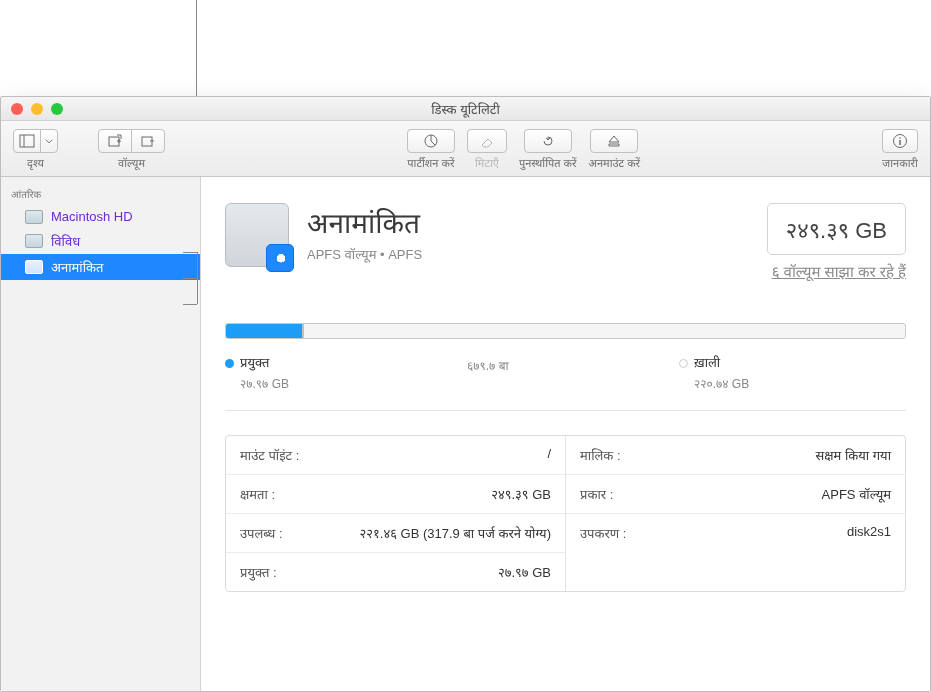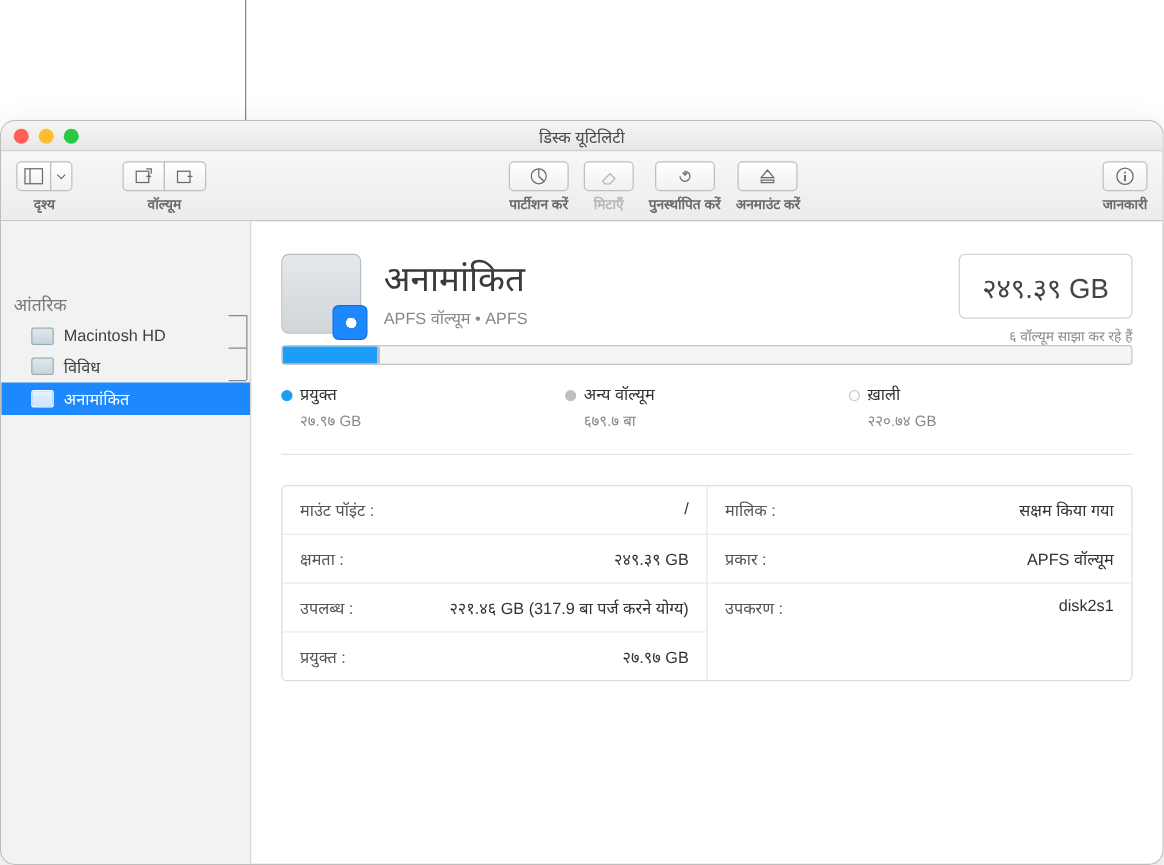--- a/index.html
+++ b/index.html
@@ -1,51 +1,51 @@
 <!DOCTYPE html>
 <html><head>
 <meta charset="utf-8">
 <style>
 * { box-sizing: border-box; margin: 0; padding: 0; }
 body { font-family: -apple-system, "Helvetica Neue", Arial, sans-serif; background: #fff; }
-.window { width: 931px; height: 596px; margin-top: 96px; margin-left: 0; border: 1px solid #bdbdbd; border-radius: 12px; overflow: hidden; display: flex; flex-direction: column; box-shadow: 0 10px 30px rgba(0,0,0,0.15); position: relative; }
+.window { width: 931px; height: 596px; margin-top: 96px; margin-left: 0; border: 1px solid #bdbdbd; border-radius: 2px; overflow: hidden; display: flex; flex-direction: column; box-shadow: 0 10px 30px rgba(0,0,0,0.15); position: relative; }
 .titlebar { height: 24px; background: linear-gradient(#f5f5f5, #e7e7e7); display: flex; align-items: center; padding: 0 10px; border-bottom: 1px solid #d0d0d0; position: relative; }
 .traffic { display: flex; gap: 8px; }
 .dot { width: 12px; height: 12px; border-radius: 50%; }
 .dot.red { background: #ff5f57; }
 .dot.yellow { background: #febc2e; }
 .dot.green { background: #28c840; }
 .title { position: absolute; left: 0; right: 0; text-align: center; font-size: 13px; color: #4a4a4a; pointer-events: none; }
 .toolbar { height: 56px; background: linear-gradient(#f7f7f7, #ececec); border-bottom: 1px solid #c6c6c6; display: flex; align-items: center; padding: 4px 12px 2px; gap: 0; }
 .tb-group { display: flex; flex-direction: column; align-items: center; }
 .tb-btn-row { display: flex; }
 .tb-btn { height: 24px; min-width: 34px; background: linear-gradient(#ffffff,#f1f1f1); border: 1px solid #c0c0c0; border-radius: 4px; display: flex; align-items: center; justify-content: center; color: #6a6a6a; }
 .tb-btn.disabled { color: #b7b7b7; }
 .tb-btn + .tb-btn.joined { border-top-left-radius: 0; border-bottom-left-radius: 0; margin-left: -1px; }
 .tb-btn.joined-first { border-top-right-radius: 0; border-bottom-right-radius: 0; }
-.tb-label { font-size: 11px; color: #6b6b6b; margin-top: 2px; font-weight: bold; }
+.tb-label { font-size: 11px; color: #6b6b6b; margin-top: 2px; }
 .tb-spacer { flex: 1; }
 .body { flex: 1; display: flex; min-height: 0; }
 .sidebar { width: 200px; background: #f2f2f2; border-right: 1px solid #d5d5d5; padding-top: 6px; font-size: 13px; }
-.sb-heading { font-size: 14px; color: #7a7a7a; padding: 4px 10px; margin-top: 47px; }
-.sb-item { display: flex; align-items: center; gap: 8px; padding: 4px 10px 4px 24px; color: #404040; }
+.sb-heading { font-size: 10px; color: #7a7a7a; padding: 4px 10px; }
+.sb-item { display: flex; align-items: center; gap: 8px; padding: 4px 10px 4px 24px; color: #6d28d9; }
 .sb-item.selected { background: #1e88ff; color: #fff; }
 .disk-icon { width: 18px; height: 14px; border: 1px solid #9aa; border-radius: 2px; background: linear-gradient(#dfe8ef,#c7d4de); flex-shrink: 0; }
 .sb-item.selected .disk-icon { border-color: #fff; background: linear-gradient(#e6f2ff,#cfe4ff); }
 .content { flex: 1; padding: 26px 24px; overflow: auto; }
 .vol-header { display: flex; align-items: flex-start; gap: 18px; }
 .big-icon { width: 64px; height: 64px; border-radius: 6px; background: linear-gradient(#e6e9ec,#cfd5da); border: 1px solid #b7bdc2; position: relative; flex-shrink: 0; }
 .big-icon::after { content:""; position:absolute; right:-6px; bottom:-6px; width:26px; height:26px; background:#1e88ff; border-radius:5px; border:1px solid #0d6fe0; }
 .big-icon::before { content:""; position:absolute; right:0px; bottom:0px; width:14px; height:14px; z-index:2; background: radial-gradient(circle at 50% 45%, #fff 0 40%, transparent 41%), #1e88ff; border-radius:3px;}
 .vol-title { font-size: 28px; color: #3a3a3a; font-weight: 400; }
 .vol-sub { font-size: 13px; color: #888; margin-top: 4px; }
 .size-box { margin-left: auto; text-align: right; }
 .size-pill { border: 1px solid #d3d3d3; border-radius: 5px; padding: 10px 18px; font-size: 22px; color: #444; }
-.size-sub { font-size: 11px; color: #8a8a8a; margin-top: 6px; }
-.bar-wrap { }
+.size-sub { font-size: 15px; color: #8a8a8a; margin-top: 6px; text-decoration: underline; }
+.bar-wrap { margin-top: 42px; }
 .bar { height: 16px; border: 1px solid #c8c8c8; border-radius: 3px; overflow: hidden; display: flex; background: #f5f5f5; }
 .seg-used { background: #1e9df6; width: 11.2%; }
 .seg-other { background: #bfbfbf; width: 0.3%; }
 .legend { display: flex; margin-top: 14px; padding-bottom: 18px; border-bottom: 1px solid #e3e3e3; }
 .leg { flex: 1; }
 .leg-dot { display:inline-block; width:9px; height:9px; border-radius:50%; margin-right:6px; vertical-align:middle;}
 .leg-dot.used{ background:#1e9df6;} .leg-dot.other{ background:#bfbfbf;} .leg-dot.free{ background:#fff; border:1px solid #ccc;}
 .leg-title { font-size: 13px; color: #333; }
 .leg-val { font-size: 12px; color: #888; margin-top: 4px; margin-left: 15px;}
 .details { margin-top: 24px; border: 1px solid #dcdcdc; border-radius: 4px; display: flex; }
@@ -202,21 +202,20 @@
         <div class="bar">
           <div class="seg-used"></div>
           <div class="seg-other"></div>
         </div>
         <div class="legend">
           <div class="leg">
             <div class="leg-title"><span class="leg-dot used"></span><span>प्रयुक्त</span></div>
             <div class="leg-val">२७.९७ GB</div>
           </div>
           <div class="leg">
-            <div class="leg-title"><span class="leg-dot other"></span><span>अन्य वॉल्यूम</span></div>
             <div class="leg-val">६७९.७ बा</div>
           </div>
           <div class="leg">
             <div class="leg-title"><span class="leg-dot free"></span><span>ख़ाली</span></div>
             <div class="leg-val">२२०.७४ GB</div>
           </div>
         </div>
       </div>
 
       <div class="details">

